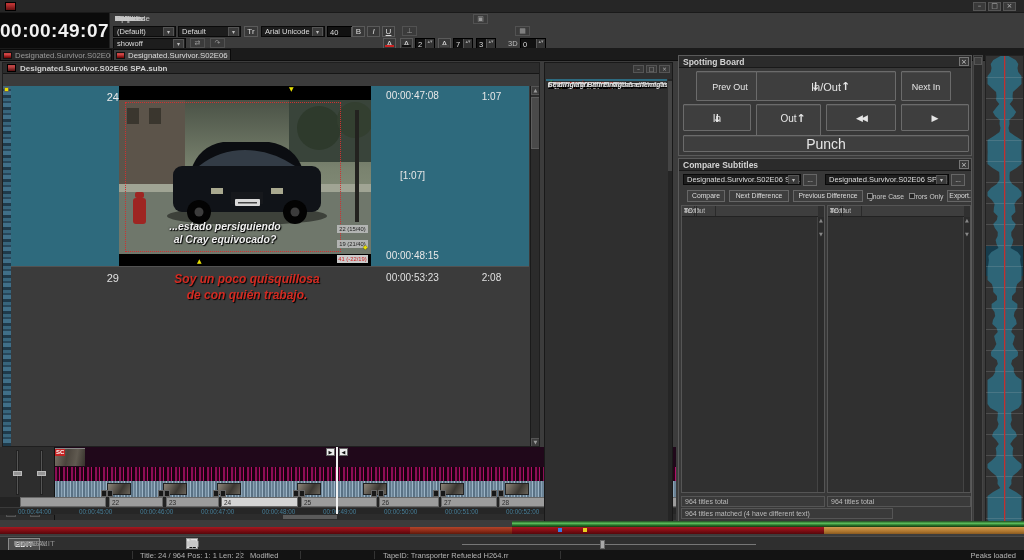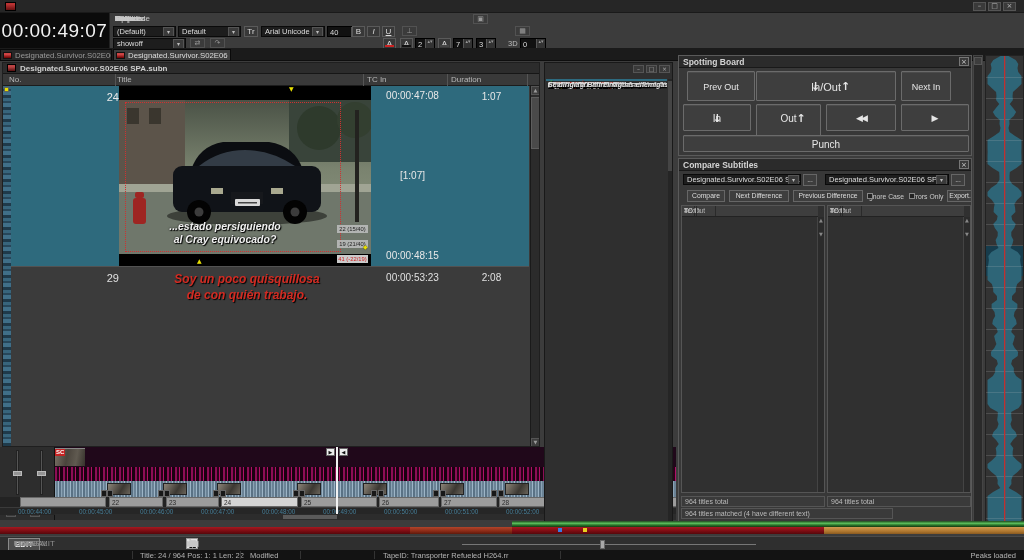--- a/index.html
+++ b/index.html
@@ -9,21 +9,21 @@
   .ic{font-family:"DejaVu Sans",sans-serif;}
 
   
   .titlebar{left:0;top:0;width:1024px;height:13px;background:#262626;border-bottom:1px solid #1a1a1a;}
   .appicon{left:5px;top:2px;width:11px;height:9px;background:linear-gradient(180deg,#b33 20%,#611);border:1px solid #000;}
   .wtitle{left:22px;top:1px;font-size:9.5px;font-weight:bold;color:#d6d6d6;white-space:nowrap;}
   .winbtn{top:2px;width:13px;height:9px;background:#3a3a3a;border:1px solid #555;color:#bbb;font-size:7px;line-height:7px;text-align:center;}
 
   
   .tcdisp{left:0;top:13px;width:110px;height:35px;background:#0b0b0b;border-right:1px solid #222;
-          color:#f2f2f2;font-size:19px;font-weight:normal;text-align:center;line-height:35px;letter-spacing:.5px;
+          color:#f2f2f2;font-size:19px;font-weight:bold;text-align:center;line-height:35px;letter-spacing:.5px;
           font-family:"Liberation Sans",sans-serif;}
 
   
   .menubar{left:112px;top:13px;height:12px;width:370px;white-space:nowrap;}
   .mi{position:static;display:inline-block;font-size:8px;color:#c8c8c8;padding:1px 3px;}
   .tbrow{height:12px;}
   .combo{background:#1d1d1d;border:1px solid #0a0a0a;color:#ddd;font-size:7.5px;line-height:10px;
          padding:0 11px 0 3px;height:11px;overflow:hidden;white-space:nowrap;}
   .combo:after{content:"▾";position:absolute;right:1px;top:0px;width:9px;height:9px;background:#3a3a3a;
                border:1px solid #555;color:#bbb;font-size:6px;line-height:8px;text-align:center;font-family:"DejaVu Sans",sans-serif;}
@@ -281,30 +281,20 @@
     <div class="tab act" style="left:113px;width:118px">
       <div class="tabico"></div>
       <span style="position:static">Designated.Survivor.S02E06 SPA.subn</span>
     </div>
   </div>
 
   <div class="docpanel">
     <div class="ptitle">
       <div class="i"></div>
       <div class="t">Designated.Survivor.S02E06 SPA.subn</div>
-    </div>
-    <div class="dochead">
-      <span style="left:6px">No.</span>
-      <span style="left:114px">Title</span>
-      <span style="left:364px">TC In</span>
-      <span style="left:448px">Duration</span>
-      <div class="cdiv" style="left:112px"></div>
-        <div class="cdiv" style="left:360px"></div>
-      <div class="cdiv" style="left:444px"></div>
-        <div class="cdiv" style="left:524px"></div>
     </div>
 
     <div class="leftstrip"></div>
     <div class="ymark"></div>
 
     <div class="selrow">
       <div class="dno24">24</div>
       <div class="tc24" style="top:4px">00:00:47:08</div>
       <div class="tc24" style="top:84px">[1:07]</div>
       <div class="tc24" style="top:164px">00:00:48:15</div>
@@ -639,38 +629,38 @@
     <div class="pvscroll">
         <div class="pvthumb"></div>
       </div>
   </div>
 
   <div class="fpanel spotting">
     <div class="fptitle">
       <div class="t">Spotting Board</div>
       <div class="closex ic">×</div>
     </div>
-    <div class="spbtn" style="left:8px;top:15px;width:68px;height:30px;line-height:30px">Prev Out</div>
+    <div class="spbtn" style="left:17px;top:15px;width:68px;height:30px;line-height:30px">Prev Out</div>
     <div class="spbtn" style="left:77px;top:15px;width:140px;height:30px;line-height:30px;font-size:11px">
       <span class="ar">↓</span>
       <span style="position:static">In/Out</span>
       <span class="ar">↑</span>
     </div>
     <div class="spbtn" style="left:222px;top:15px;width:50px;height:30px;line-height:30px">Next In</div>
     <div class="spbtn" style="left:4px;top:48px;width:68px;height:27px;line-height:27px;font-size:10px">
       <span class="ar">↓</span>
       <span style="position:static">In</span>
     </div>
     <div class="spbtn" style="left:77px;top:48px;width:65px;height:39px;line-height:27px;font-size:10px">
       <span style="position:static">Out</span>
       <span class="ar">↑</span>
     </div>
     <div class="spbtn ic" style="left:147px;top:48px;width:70px;height:27px;line-height:27px;letter-spacing:-2px">◀◀</div>
     <div class="spbtn ic" style="left:222px;top:48px;width:68px;height:27px;line-height:27px">▶</div>
-    <div class="spbtn" style="left:4px;top:79px;width:286px;height:17px;line-height:17px;font-size:10px">Punch</div>
+    <div class="spbtn" style="left:4px;top:79px;width:286px;height:17px;line-height:17px;font-size:14px">Punch</div>
   </div>
 
   <div class="fpanel compare">
     <div class="fptitle">
       <div class="t">Compare Subtitles</div>
       <div class="closex ic">×</div>
     </div>
     <div class="combo" style="left:4px;top:15px;width:118px">Designated.Survivor.S02E06 SPA.subn</div>
     <div class="cbtn" style="left:124px;top:15px;width:14px">...</div>
     <div class="combo" style="left:146px;top:15px;width:124px">Designated.Survivor.S02E06 SPA 2.subn</div>

